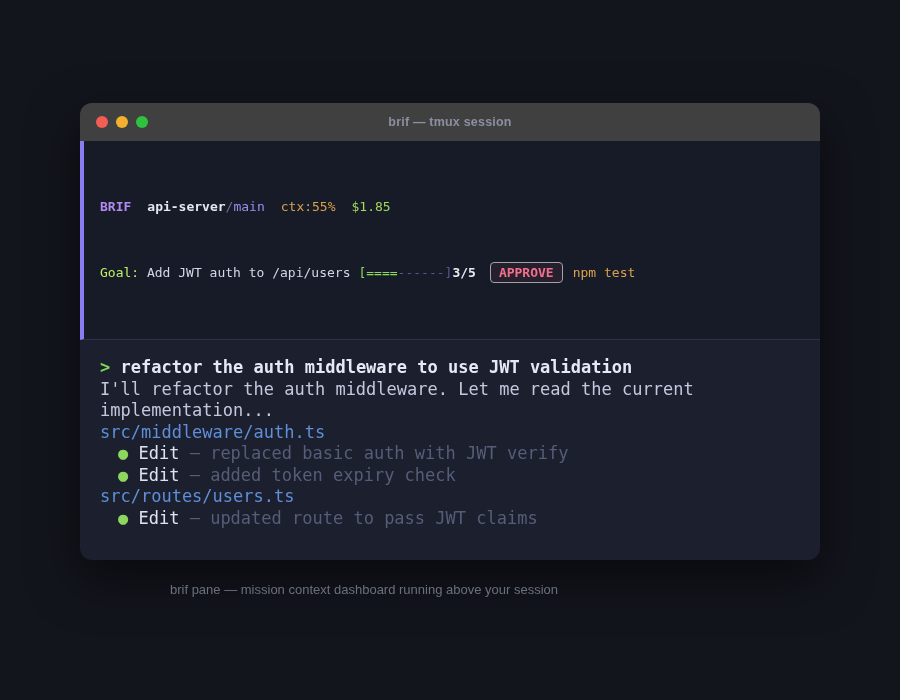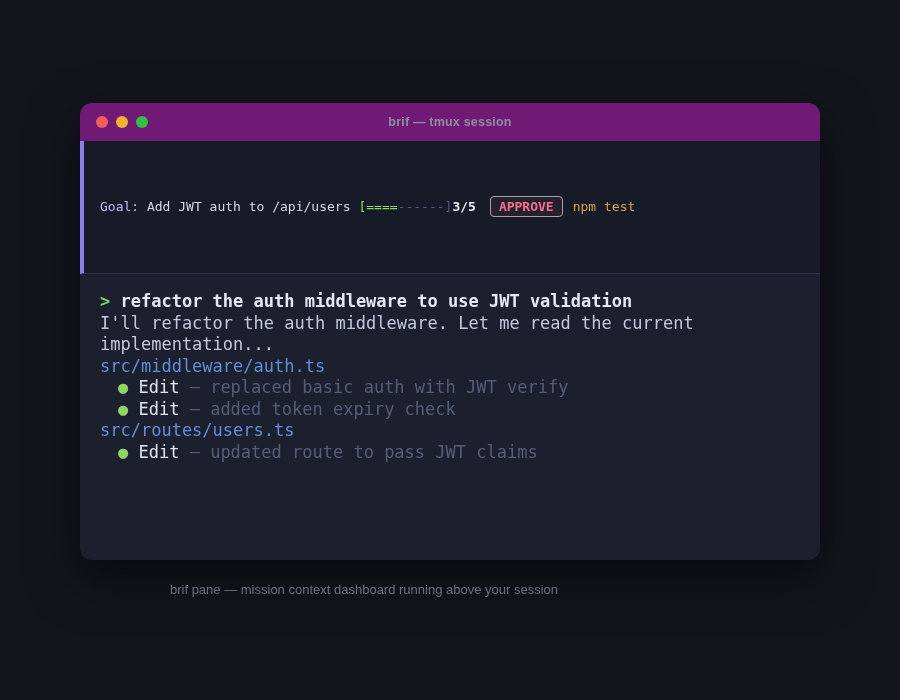--- a/index.html
+++ b/index.html
@@ -10,21 +10,21 @@
     font-family:"DejaVu Sans Mono", monospace;
     overflow:hidden;
   }
   .window {
     position:absolute; left:80px; top:103px; width:740px; height:457px;
     background:#1c1f2d; border-radius:12px;
     box-shadow:0 18px 50px rgba(0,0,0,0.55);
     overflow:hidden;
   }
   .titlebar {
-    position:relative; height:38px; background:#701a75;
+    position:relative; height:38px; background:#404040;
     display:flex; align-items:center; justify-content:center;
   }
   .traffic { position:absolute; left:16px; top:0; height:38px; display:flex; align-items:center; gap:8px; }
   .dot { width:12px; height:12px; border-radius:50%; }
   .dot.red { background:#f25e56; }
   .dot.yellow { background:#f2b02d; }
   .dot.green { background:#2fc23f; }
   .title {
     font-family:"Liberation Sans", sans-serif; font-size:12.5px; font-weight:700;
     color:#8a8fa2; letter-spacing:0.2px;
@@ -35,21 +35,21 @@
     padding:11px 16px 11px 16px;
     font-size:13px; line-height:22px; white-space:pre;
   }
   .hrow { display:block; }
   .h-app { color:#b18af2; font-weight:bold; margin-right:16px; }
   .h-repo { color:#e4e7f3; font-weight:bold; }
   .h-slash { color:#6b7190; }
   .h-branch { color:#9d8cf0; }
   .h-ctx { color:#d9a24c; margin-left:16px; }
   .h-cost { color:#a3d95c; margin-left:16px; }
-  .h-goal-label { color:#c4b5fd; }
+  .h-goal-label { color:#bef264; }
   .h-goal { color:#d3d7e8;margin-top:16px; }
   .p-open { color:#8cd85e; margin-left:8px; }
   .p-fill { color:#8cd85e; }
   .p-empty { color:#4d5a85; }
   .p-close { color:#4d5a85; }
   .p-count { color:#e8eaf5; font-weight:bold; }
   .approve-badge {
     display:inline-block; color:#f2708c; font-weight:bold;
     border:1px solid #a3a3a3; background:rgba(242,112,140,0.07);
     border-radius:4px; padding:0px 8px; margin:0 10px 0 14px;
@@ -82,19 +82,20 @@
   <div class="titlebar">
     <div class="traffic">
       <span class="dot red"></span>
       <span class="dot yellow"></span>
       <span class="dot green"></span>
     </div>
     <div class="title">brif — tmux session</div>
   </div>
 
   <div class="brif-pane">
+    <div class="hrow"><span class="h-app">BRIF</span><span class="h-repo">api-server</span><span class="h-slash">/</span><span class="h-branch">main</span><span class="h-ctx">ctx:55%</span><span class="h-cost">$1.85</span></div>
     <div class="hrow"><span class="h-goal-label">Goal: </span><span class="h-goal">Add JWT auth to /api/users</span><span class="p-open">[</span><span class="p-fill">====</span><span class="p-empty">------</span><span class="p-close">]</span><span class="p-count">3/5</span><span class="approve-badge">APPROVE</span><span class="h-cmd">npm test</span></div>
   </div>
 
   <div class="terminal"><div class="tline"><span class="s-prompt">&gt; </span><span class="s-cmd">refactor the auth middleware to use JWT validation</span></div><div class="tline gap"><span class="s-text">I'll refactor the auth middleware. Let me read the current</span></div><div class="tline"><span class="s-text">implementation...</span></div><div class="tline gap"><span class="s-path">src/middleware/auth.ts</span></div><div class="tline indent"><span class="s-bullet">● </span><span class="s-bold">Edit</span><span class="s-dim"> — replaced basic auth with JWT verify</span></div><div class="tline indent"><span class="s-bullet">● </span><span class="s-bold">Edit</span><span class="s-dim"> — added token expiry check</span></div><div class="tline gap"><span class="s-path">src/routes/users.ts</span></div><div class="tline indent"><span class="s-bullet">● </span><span class="s-bold">Edit</span><span class="s-dim"> — updated route to pass JWT claims</span></div></div>
 </div>
 
 <div class="caption">brif pane — mission context dashboard running above your session</div>
 
 </body></html>

